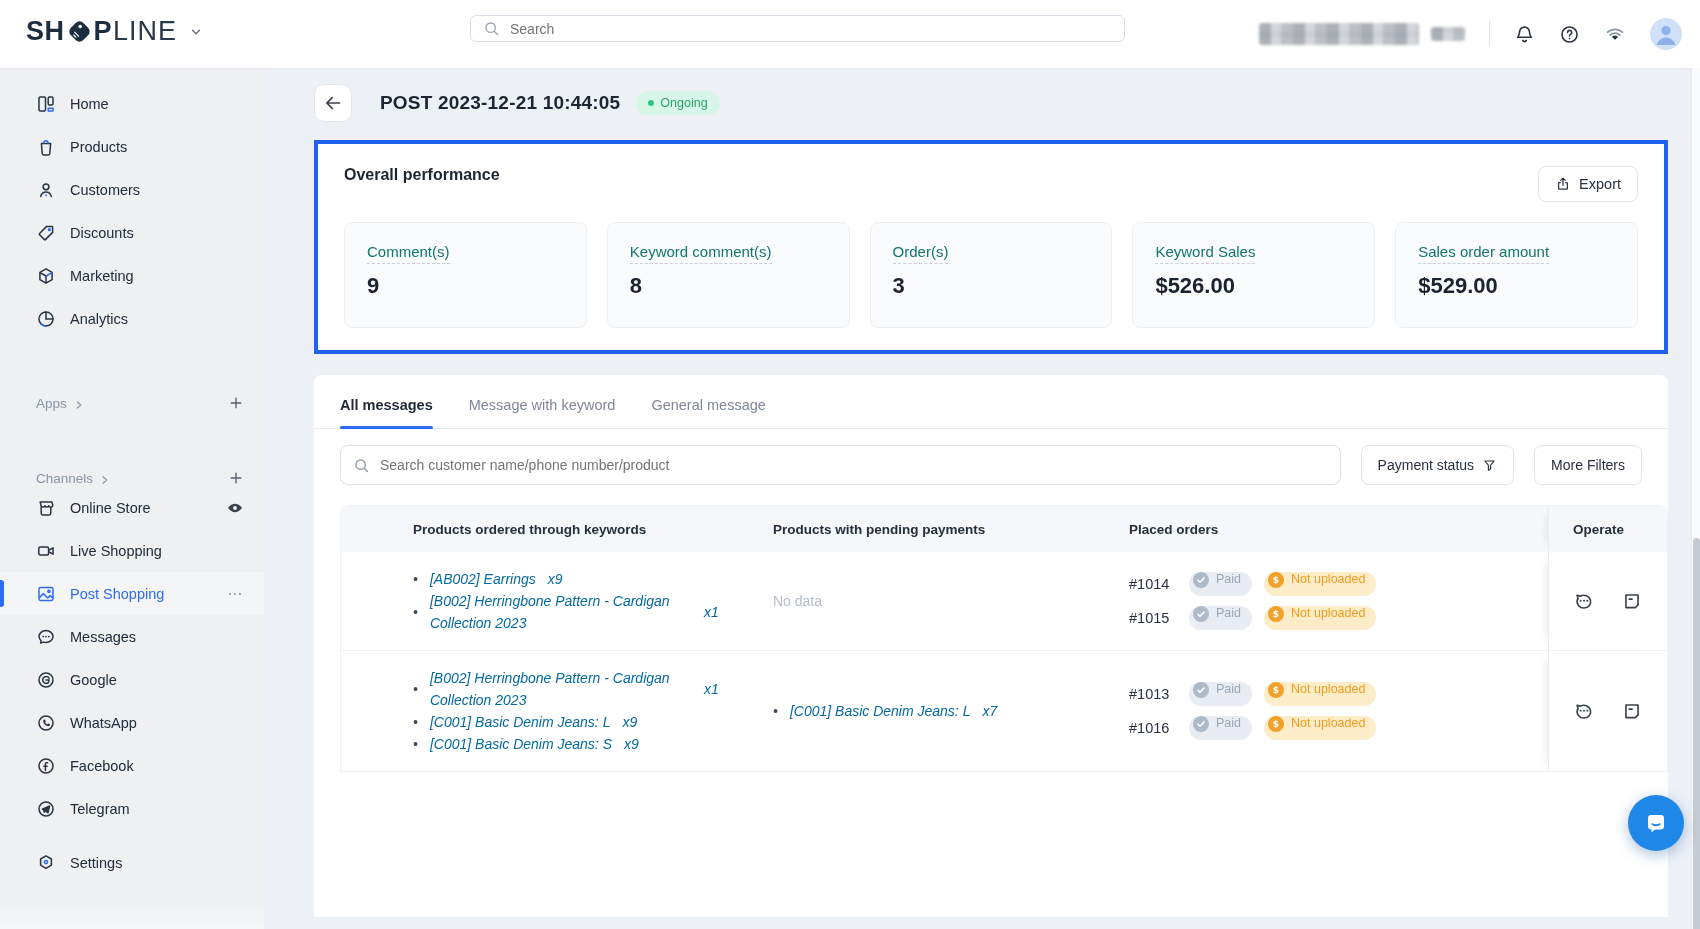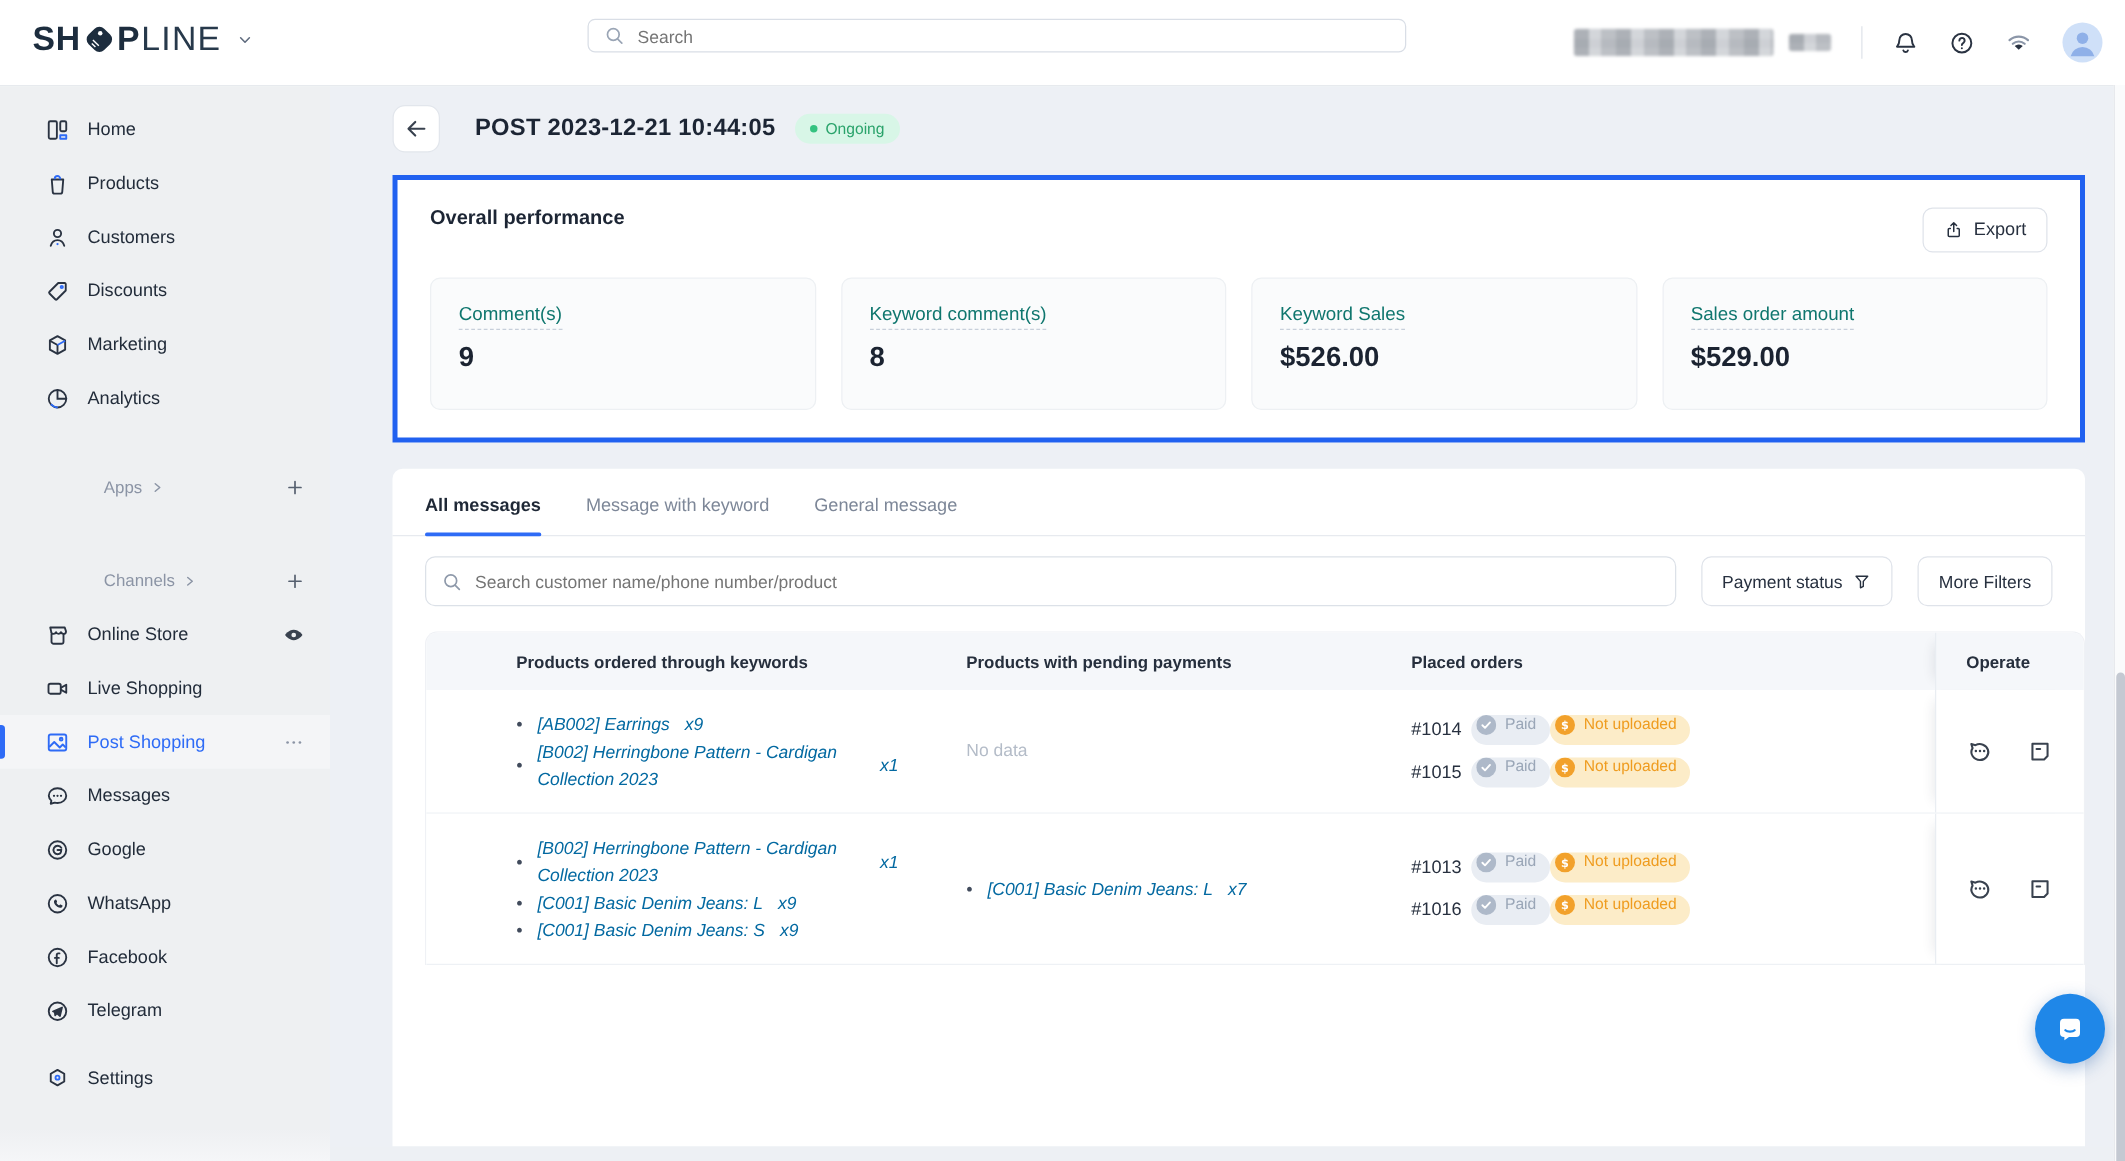--- a/index.html
+++ b/index.html
@@ -31,21 +31,21 @@
   
   .sidebar{position:absolute;top:68px;left:0;width:264px;bottom:0;background:#eef0f2;z-index:20;padding-top:14px;box-sizing:border-box;}
   .sidebar::after{content:"";position:absolute;left:0;right:0;bottom:0;height:26px;background:linear-gradient(to bottom,rgba(238,240,242,0),#f5f6f8);}
   .s-item{height:43px;display:flex;align-items:center;padding:0 20px 0 36px;cursor:pointer;position:relative;font-size:14.5px;color:#222c3a;}
   .s-item .sic{width:20px;height:20px;margin-right:14px;color:#2a3342;}
   .s-item .s-label{flex:1;}
   .s-item.active{background:#f4f5f7;color:#2e6bf6;}
   .s-item.active .sic{color:#2e6bf6;}
   .s-item.active::before{content:"";position:absolute;left:0;top:8px;bottom:8px;width:4px;border-radius:0 3px 3px 0;background:#2e6bf6;}
   .s-badge{background:#e2e5ea;color:#525c6d;font-size:12.5px;border-radius:11px;padding:3px 9px;}
-  .s-section{height:43px;display:flex;align-items:center;padding:0 20px 0 36px;color:#8b94a5;font-size:13.5px;cursor:pointer;margin-left:47px;}
+  .s-section{height:43px;display:flex;align-items:flex-end;padding:0 20px 0 36px;color:#8b94a5;font-size:13.5px;cursor:pointer;}
   .s-section .sec-label{margin-right:6px;}
   .s-section .spacer{flex:1;}
   .gap28{height:28px}.gap32{height:32px}.gap11{height:11px}
   .trail-ic{color:#39424f;}
   .dots{color:#8b94a5;letter-spacing:2px;}
   
   .main{position:absolute;top:68px;left:264px;width:1436px;bottom:12px;background:#edf0f5;overflow:hidden;box-sizing:border-box;padding:0 32px 0 50px;z-index:10;}
   .page-header{margin-top:15px;height:40px;display:flex;align-items:center;}
   .back-btn{width:38px;height:38px;background:#fff;border:1px solid #e2e6ec;border-radius:10px;display:flex;align-items:center;justify-content:center;cursor:pointer;}
   .page-title{font-size:19px;font-weight:700;color:#1c2534;margin-left:28px;letter-spacing:.2px;}
@@ -82,21 +82,21 @@
   .c2{width:356px;box-sizing:border-box;padding:16px 20px 16px 0;}
   .t-head .c2{padding-top:0;padding-bottom:0;}
   .c3{width:419px;box-sizing:border-box;padding:16px 20px 16px 0;}
   .t-head .c3{padding-top:0;padding-bottom:0;}
   .c4{flex:1;align-self:stretch;border-left:1px solid #e9edf2;display:flex;align-items:center;gap:26px;padding-left:24px;box-shadow:-9px 0 10px -9px rgba(31,41,55,.12);}
   .prod{display:flex;align-items:center;color:#0369a1;font-size:14px;line-height:22px;font-style:italic;}
   .prod::before{content:"•";margin-right:12px;color:#414b5c;}
   .prod .name{max-width:262px;display:inline-block;}
   .prod .qty{margin-left:12px;white-space:nowrap;}
   .nodata{color:#b4bcc8;font-size:14px;}
-  .ord{display:flex;align-items:center;}
+  .ord{display:flex;align-items:center;gap:12px;}
   .ord + .ord{margin-top:10px;}
   .ord-id{color:#27303f;font-size:14.5px;min-width:48px;}
   .pill{display:inline-flex;gap:7px;height:24px;border-radius:12px;padding:0 11px 0 4px;font-size:12.5px;}
   .pill.paid{background:#e9edf3;color:#9aa6b7;}
   .pill.warn{background:#fcecc8;color:#ef9c1f;}
   .op-ic{cursor:pointer;color:#39424f;}
   
   .scrollbar{position:absolute;top:68px;right:0;width:9px;bottom:0;background:#fafbfc;border-left:1px solid #e7e9ed;z-index:40;box-sizing:border-box;}
   .scroll-thumb{position:absolute;left:1px;top:470px;width:7px;height:420px;border-radius:4px;background:#c4c9d2;cursor:pointer;}
   .intercom{position:absolute;left:1628px;top:795px;width:56px;height:56px;border-radius:50%;background:#1f87e8;box-shadow:0 4px 14px rgba(20,80,160,.35);display:flex;align-items:center;justify-content:center;cursor:pointer;z-index:50;}
@@ -383,20 +383,24 @@
         </button>
       </div>
       <div class="stats-row">
         <div class="stat">
           <span class="stat-label">Comment(s)</span>
           <div class="stat-value">9</div>
         </div>
         <div class="stat">
           <span class="stat-label">Keyword comment(s)</span>
           <div class="stat-value">8</div>
+        </div>
+        <div class="stat">
+          <span class="stat-label">Order(s)</span>
+          <div class="stat-value">3</div>
         </div>
         <div class="stat">
           <span class="stat-label">Keyword Sales</span>
           <div class="stat-value">$526.00</div>
         </div>
         <div class="stat">
           <span class="stat-label">Sales order amount</span>
           <div class="stat-value">$529.00</div>
         </div>
       </div>

